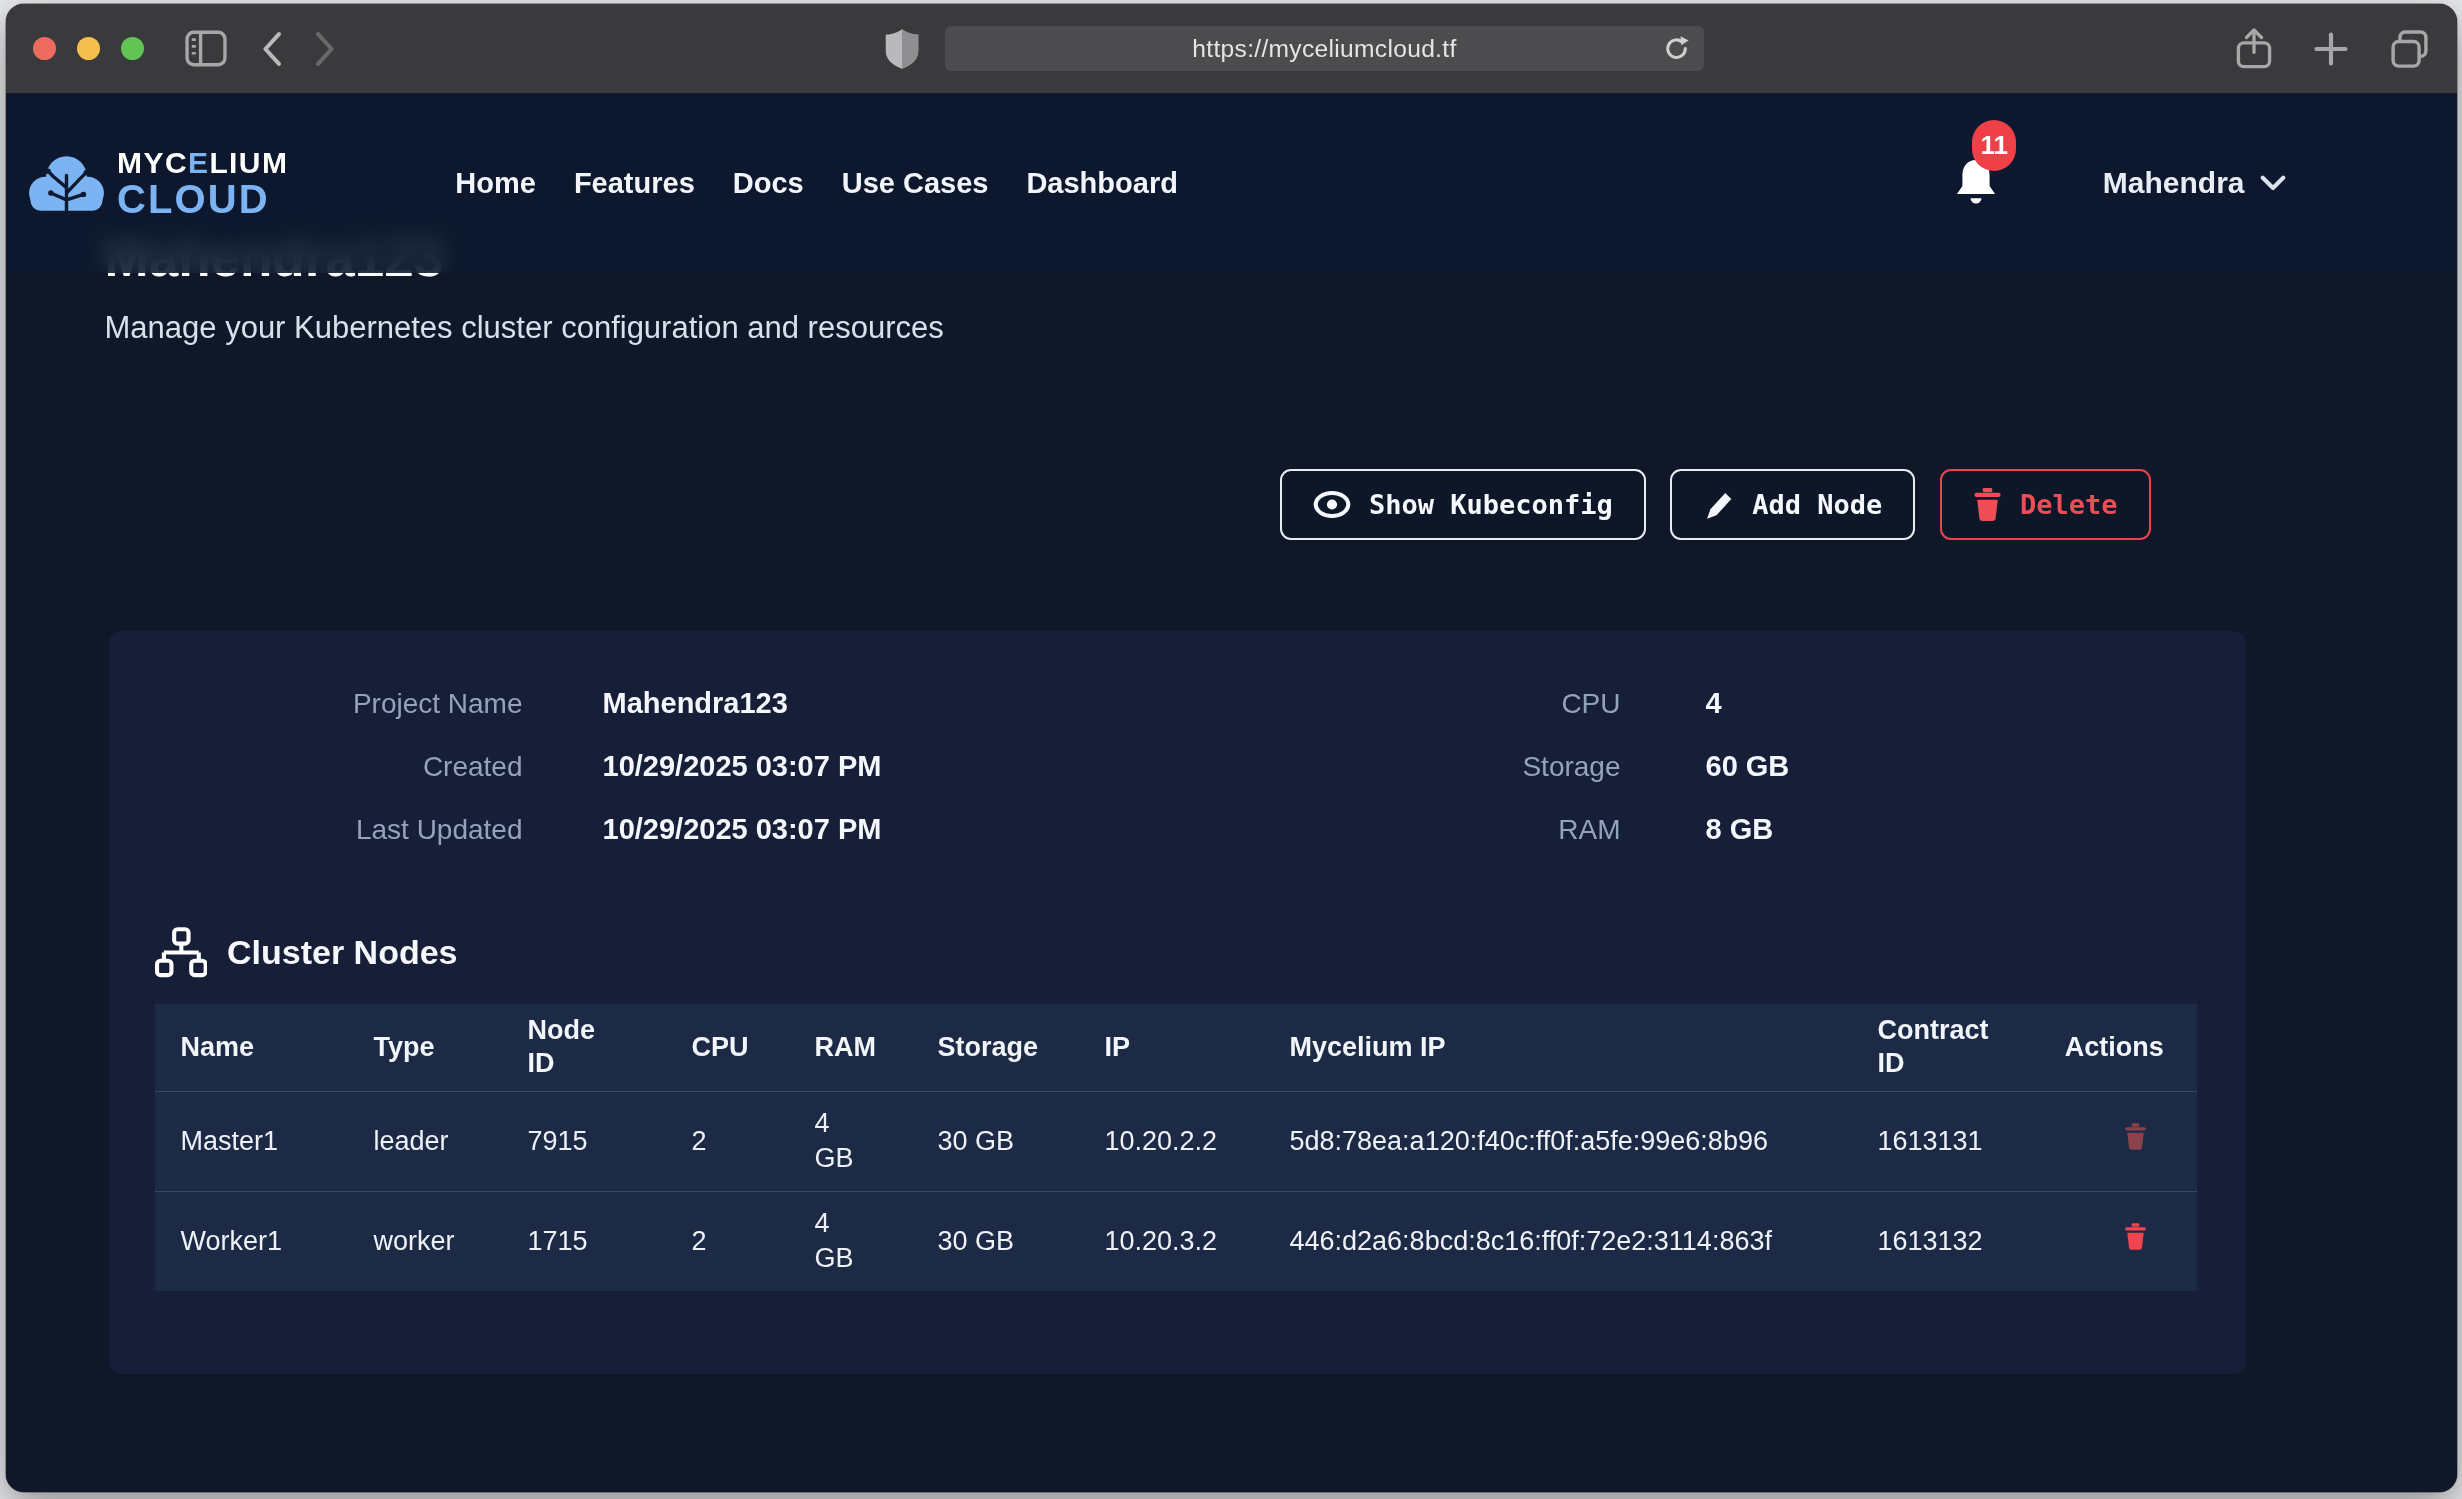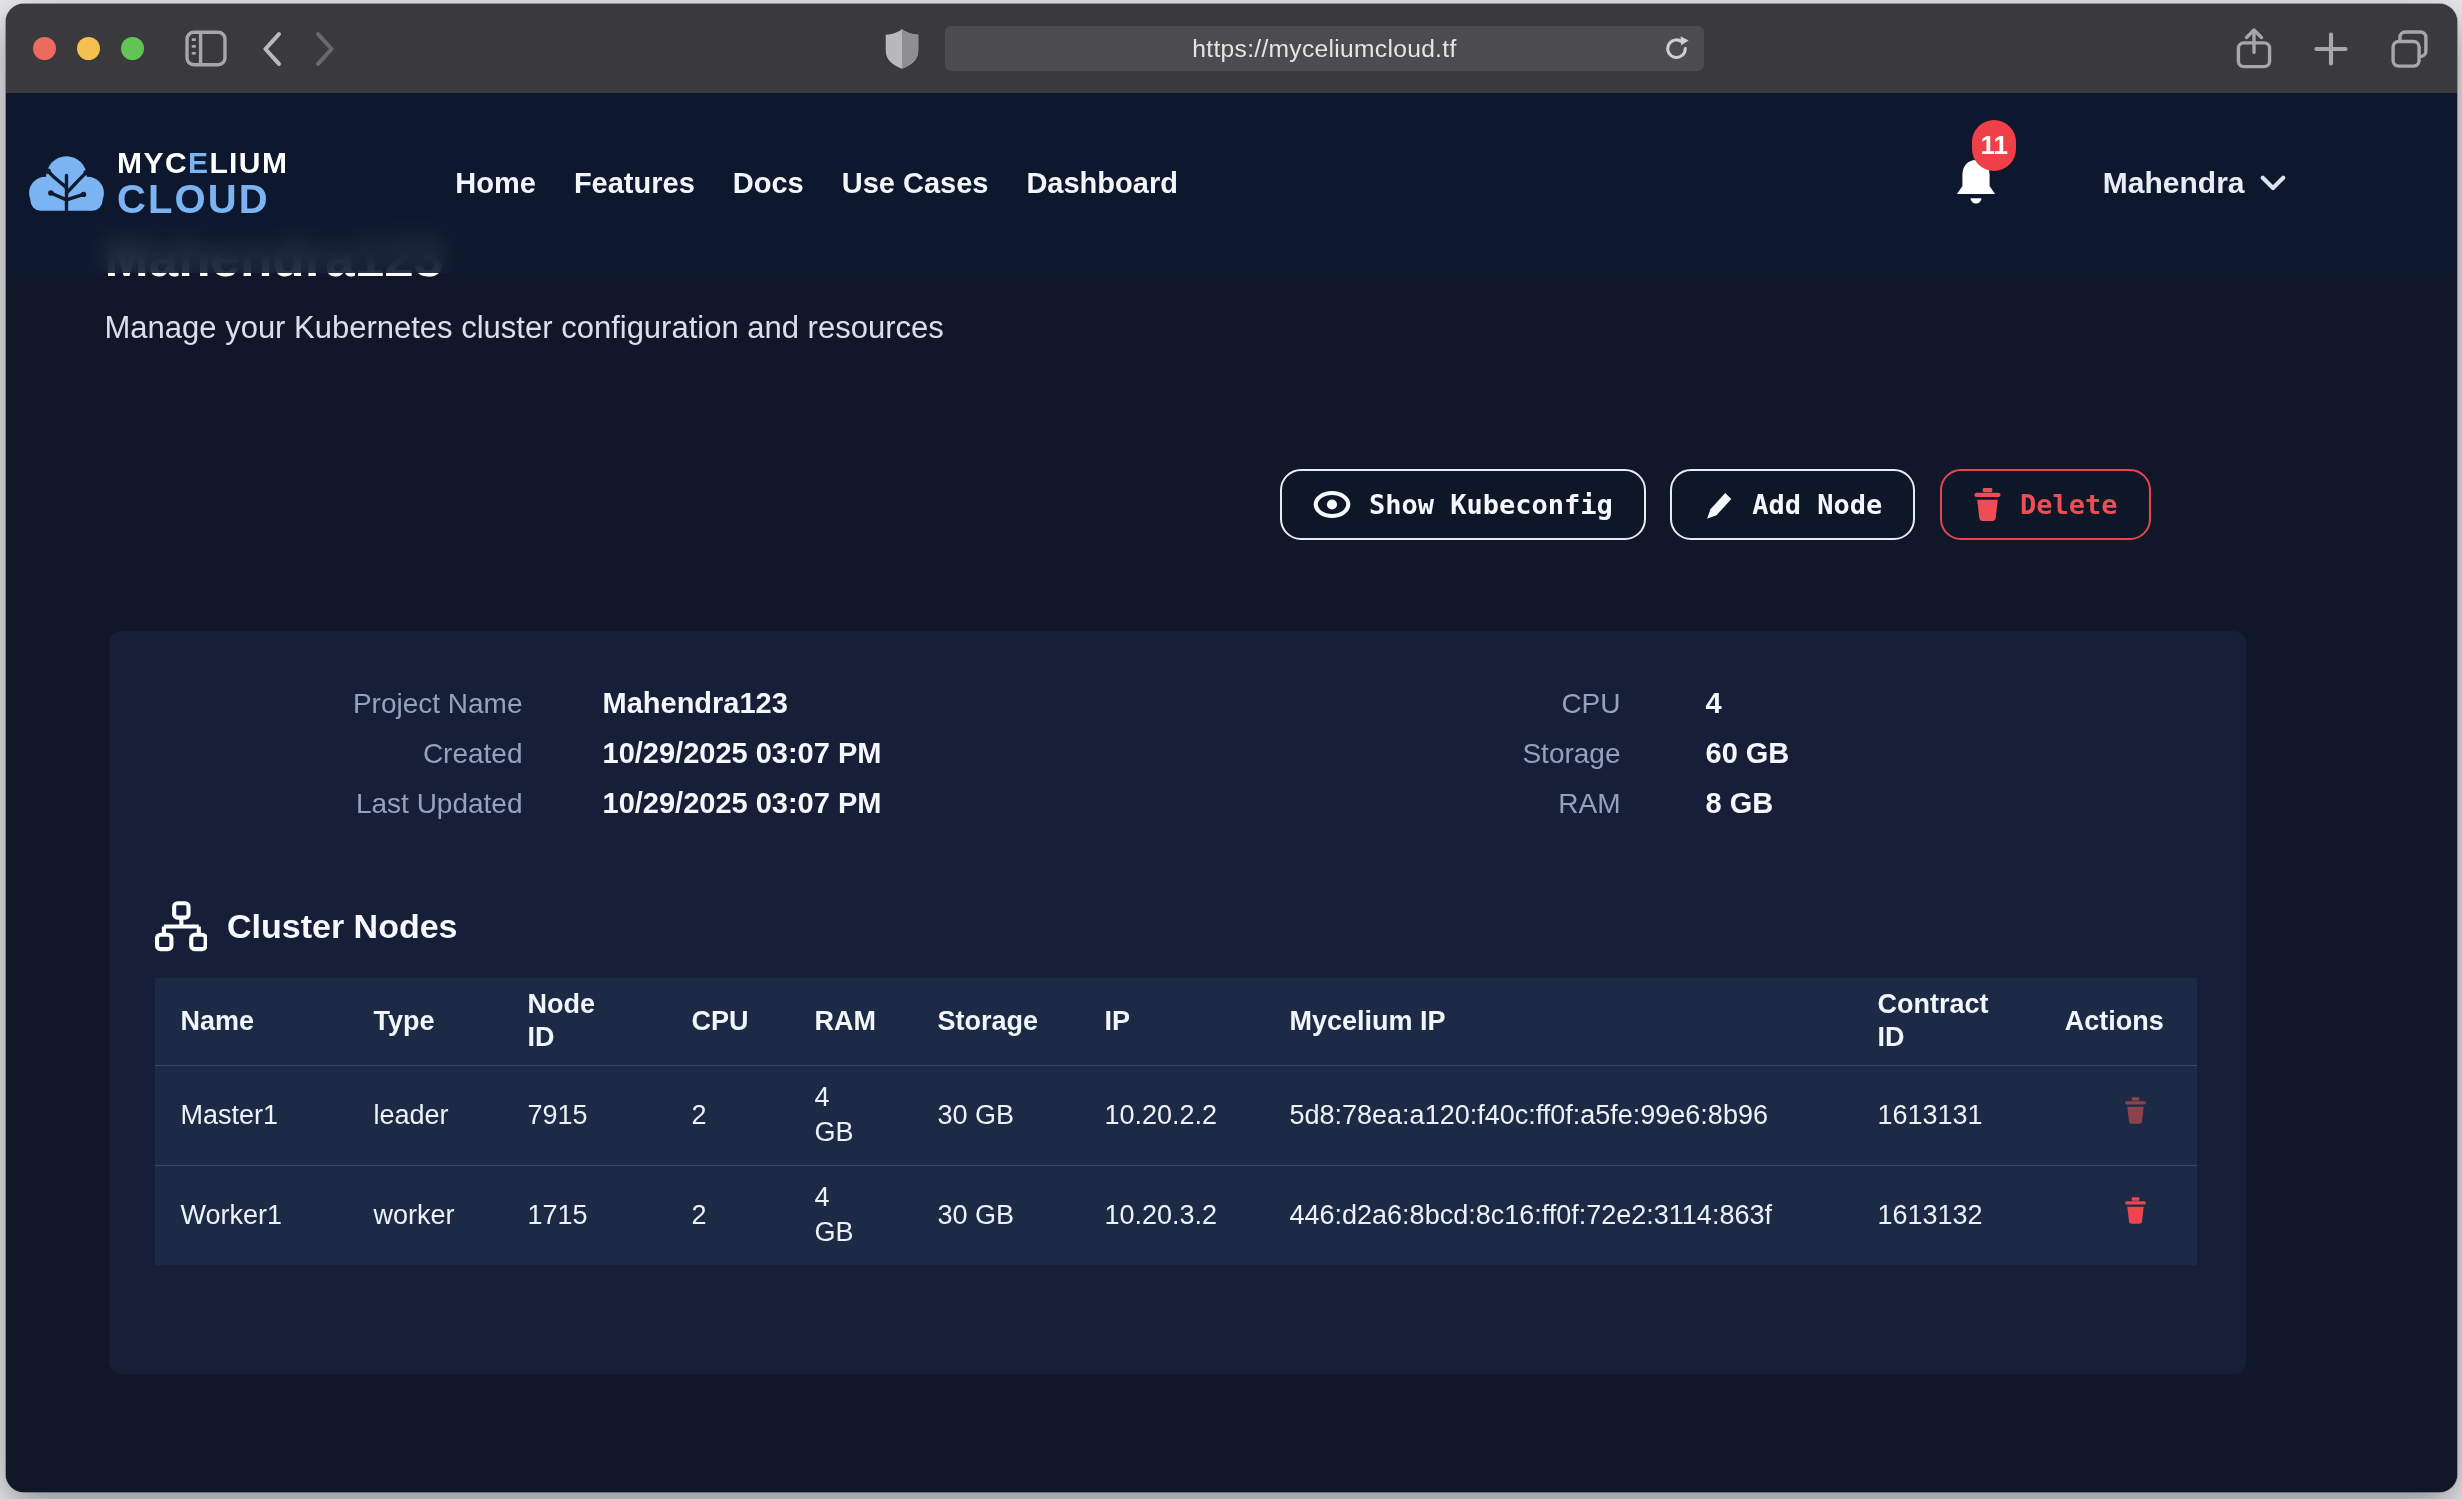--- a/index.html
+++ b/index.html
@@ -31,26 +31,26 @@
   .nav-link{font-size:29px;font-weight:700;color:#f2f5f9;text-decoration:none;cursor:pointer;}
   .nav-right{margin-left:auto;display:flex;align-items:center;}
   .bell-wrap{position:relative;cursor:pointer;}
   .badge{position:absolute;top:-36px;left:20.5px;min-width:38px;height:51px;padding:0 8.2px;background:#ef4048;border-radius:27px;color:#fff;font-size:26px;font-weight:700;display:flex;align-items:center;justify-content:center;box-sizing:border-box;text-align:right;}
   .user{display:flex;align-items:center;gap:15px;margin-left:103px;cursor:pointer;}
   .user-name{font-size:30px;font-weight:600;color:#e8edf5;}
   .content{position:relative;padding-top:133px;}
   h1.page-title{margin:0 0 0 99px;font-size:53px;font-weight:700;color:#ffffff;line-height:1.2;}
   .subtitle{margin:20.5px 0 0 99px;font-size:31px;color:#d8e0ec;}
   .btn-row{display:flex;justify-content:flex-end;gap:24.6px;margin-top:123px;padding-right:306px;}
-  .btn{height:71px;border:2.1px solid #e7ebf2;border-radius:21px;background:rgba(13,23,40,.55);color:#f5f8fc;font-family:"DejaVu Sans Mono",monospace;font-weight:700;font-size:27px;display:flex;align-items:center;gap:18px;padding:0 31px;cursor:pointer;box-sizing:border-box;}
+  .btn{height:71px;border:2.1px solid #e7ebf2;border-radius:11px;background:rgba(13,23,40,.55);color:#f5f8fc;font-family:"DejaVu Sans Mono",monospace;font-weight:700;font-size:27px;display:flex;align-items:center;gap:18px;padding:0 31px;cursor:pointer;box-sizing:border-box;}
   .btn.danger{border-color:#e8454e;color:#ef4d55;text-align:center;}
   .btn .bicon{flex:0 0 auto;}
   
   .card{margin:91px 0 0 103px;width:2137px;height:743px;background:#161f37;border-radius:12.3px;box-sizing:border-box;padding:56px 46px 0 46px;}
-  .overview{display:grid;grid-template-columns:368px 820px 278px 1fr;row-gap:17px;align-items:baseline;}
+  .overview{display:grid;grid-template-columns:368px 820px 278px 1fr;row-gap:30px;align-items:baseline;}
   .ov-label{font-size:28px;color:#93a3bd;text-align:right;}
   .ov-value{font-size:29px;font-weight:700;color:#f4f7fb;padding-left:80px;}
   .ov-value.right-col{padding-left:85px;}
   .section-head{display:flex;align-items:center;gap:20.5px;margin-top:81px;color:#fff;}
   .section-head h2{margin:0;font-size:34px;font-weight:700;color:#f5f8fc;}
   table.nodes{width:2041px;border-collapse:collapse;table-layout:fixed;margin-top:26px;}
   .col-name{width:193px}.col-type{width:154px}.col-node_id{width:164px}.col-cpu{width:123px}.col-ram{width:123px}.col-storage{width:167px}.col-ip{width:185px}.col-mycelium_ip{width:588px}.col-contract_id{width:205px}.col-actions{width:140px}
   thead th{height:87px;background:#1d2a46;color:#f2f6fa;font-size:27px;font-weight:700;text-align:left;padding:0 6.8px 0 26px;vertical-align:middle;line-height:1.25;box-sizing:border-box;}
   thead th span{display:inline-block;}
   th.hdr-node_id span{max-width:81px;}

